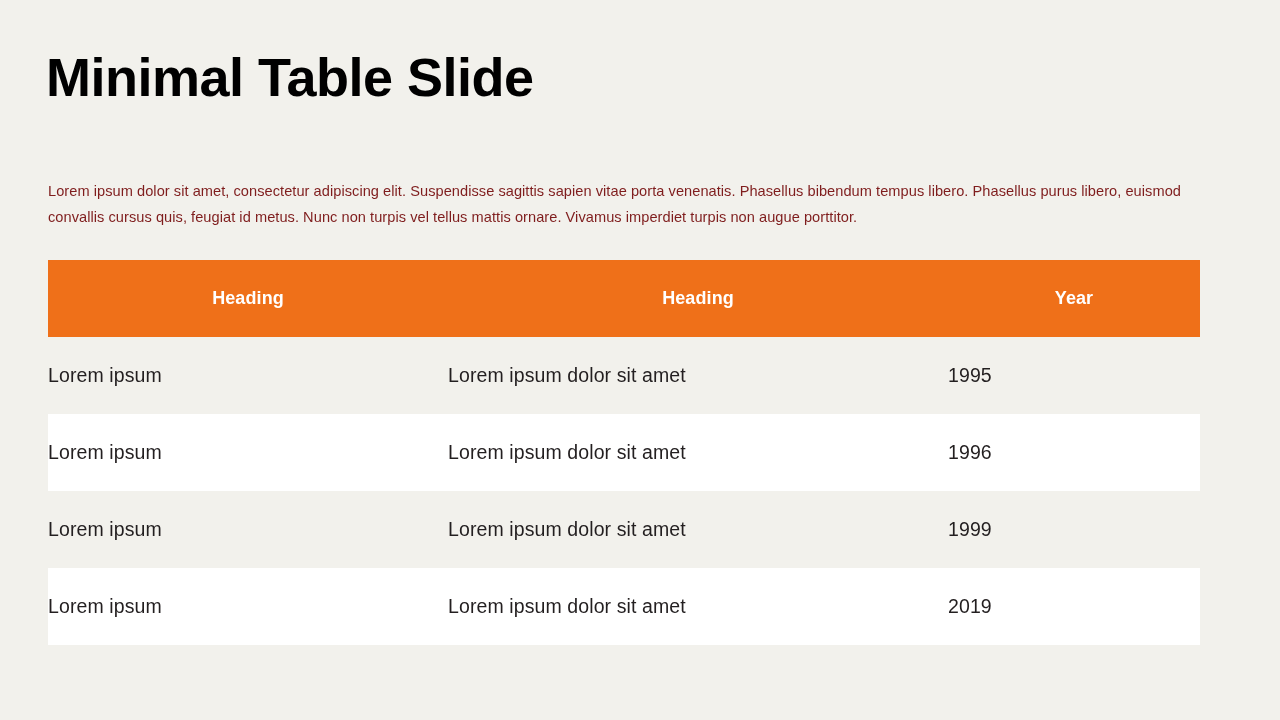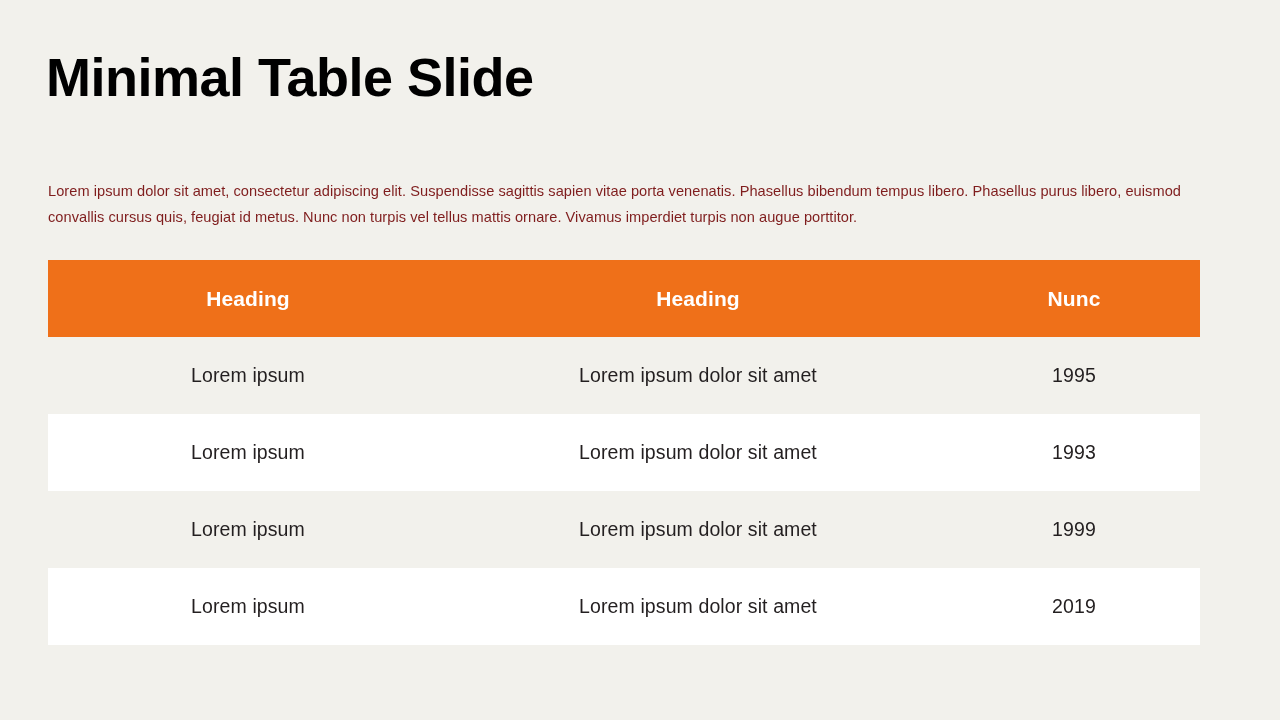--- a/index.html
+++ b/index.html
@@ -59,36 +59,35 @@
     border-collapse: collapse;
     table-layout: fixed;
   }
   .data-table col.c1 { width: 400px; }
   .data-table col.c2 { width: 500px; }
   .data-table col.c3 { width: 252px; }
 
   .data-table thead th {
     background: #ef7019;
     color: #ffffff;
-    font-size: 21px;
+    font-size: 18px;
     font-weight: bold;
     letter-spacing: 0.1px;
     height: 77px;
     padding: 0;
     text-align: center;
     vertical-align: middle;
   }
 
   .data-table tbody td {
     height: 77px;
     padding: 0;
     font-size: 19.5px;
     font-weight: normal;
     color: #231f20;
-    text-align: center;
     vertical-align: middle;
     letter-spacing: 0.1px;
   }
   .data-table tbody tr.row-alt td {
     background: #ffffff;
   }
   .data-table tbody tr.row-base td {
     background: transparent;
   }
 </style>
@@ -105,33 +104,33 @@
     <table class="data-table">
       <colgroup>
         <col class="c1">
         <col class="c2">
         <col class="c3">
       </colgroup>
       <thead>
         <tr>
           <th>Heading</th>
           <th>Heading</th>
-          <th>Nunc</th>
+          <th>Year</th>
         </tr>
       </thead>
       <tbody>
         <tr class="row-base">
           <td>Lorem ipsum</td>
           <td>Lorem ipsum dolor sit amet</td>
           <td>1995</td>
         </tr>
         <tr class="row-alt">
           <td>Lorem ipsum</td>
           <td>Lorem ipsum dolor sit amet</td>
-          <td>1993</td>
+          <td>1996</td>
         </tr>
         <tr class="row-base">
           <td>Lorem ipsum</td>
           <td>Lorem ipsum dolor sit amet</td>
           <td>1999</td>
         </tr>
         <tr class="row-alt">
           <td>Lorem ipsum</td>
           <td>Lorem ipsum dolor sit amet</td>
           <td>2019</td>

